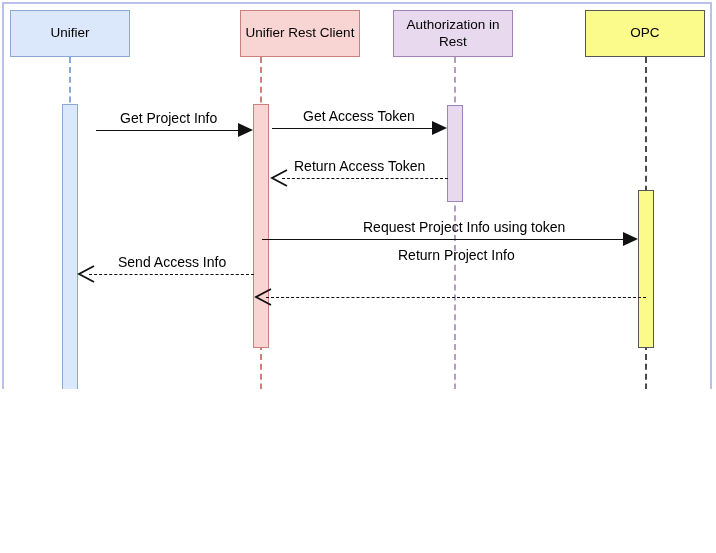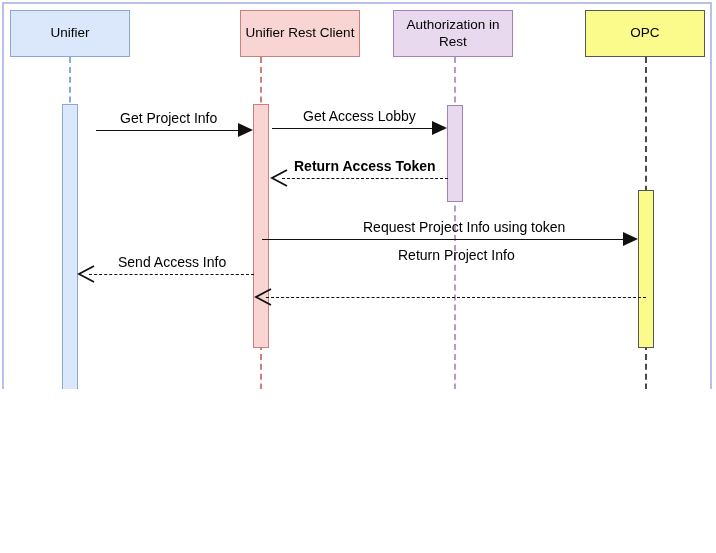--- a/index.html
+++ b/index.html
@@ -127,26 +127,26 @@
   <div class="activation act-auth" style="left:447px; top:105px; width:16px; height:97px;"></div>
   <div class="activation act-opc" style="left:638px; top:190px; width:16px; height:158px;"></div>
 
   <div class="msg" style="left:96px; top:130px; width:158px;">
     <div class="msg-line" style="width:148px;"></div>
     <div class="msg-label" style="left:24px;">Get Project Info</div>
   </div>
 
   <div class="msg" style="left:272px; top:128px; width:176px;">
     <div class="msg-line" style="width:166px;"></div>
-    <div class="msg-label" style="left:31px;">Get Access Lobby</div>
+    <div class="msg-label" style="left:31px;">Get Access Token</div>
   </div>
 
   <div class="msg" style="left:272px; top:178px; width:176px;">
     <div class="msg-line dashed" style="left:10px; width:166px;"></div>
-    <div class="msg-label" style="left:22px;font-weight:bold;">Return Access Token</div>
+    <div class="msg-label" style="left:22px;">Return Access Token</div>
   </div>
 
   <div class="msg" style="left:262px; top:239px; width:378px;">
     <div class="msg-line" style="width:368px;"></div>
     <div class="msg-label" style="left:101px;">Request Project Info using token</div>
   </div>
 
   <div class="msg" style="left:79px; top:274px; width:176px;">
     <div class="msg-line dashed" style="left:10px; width:165px;"></div>
     <div class="msg-label" style="left:39px;">Send Access Info</div>

